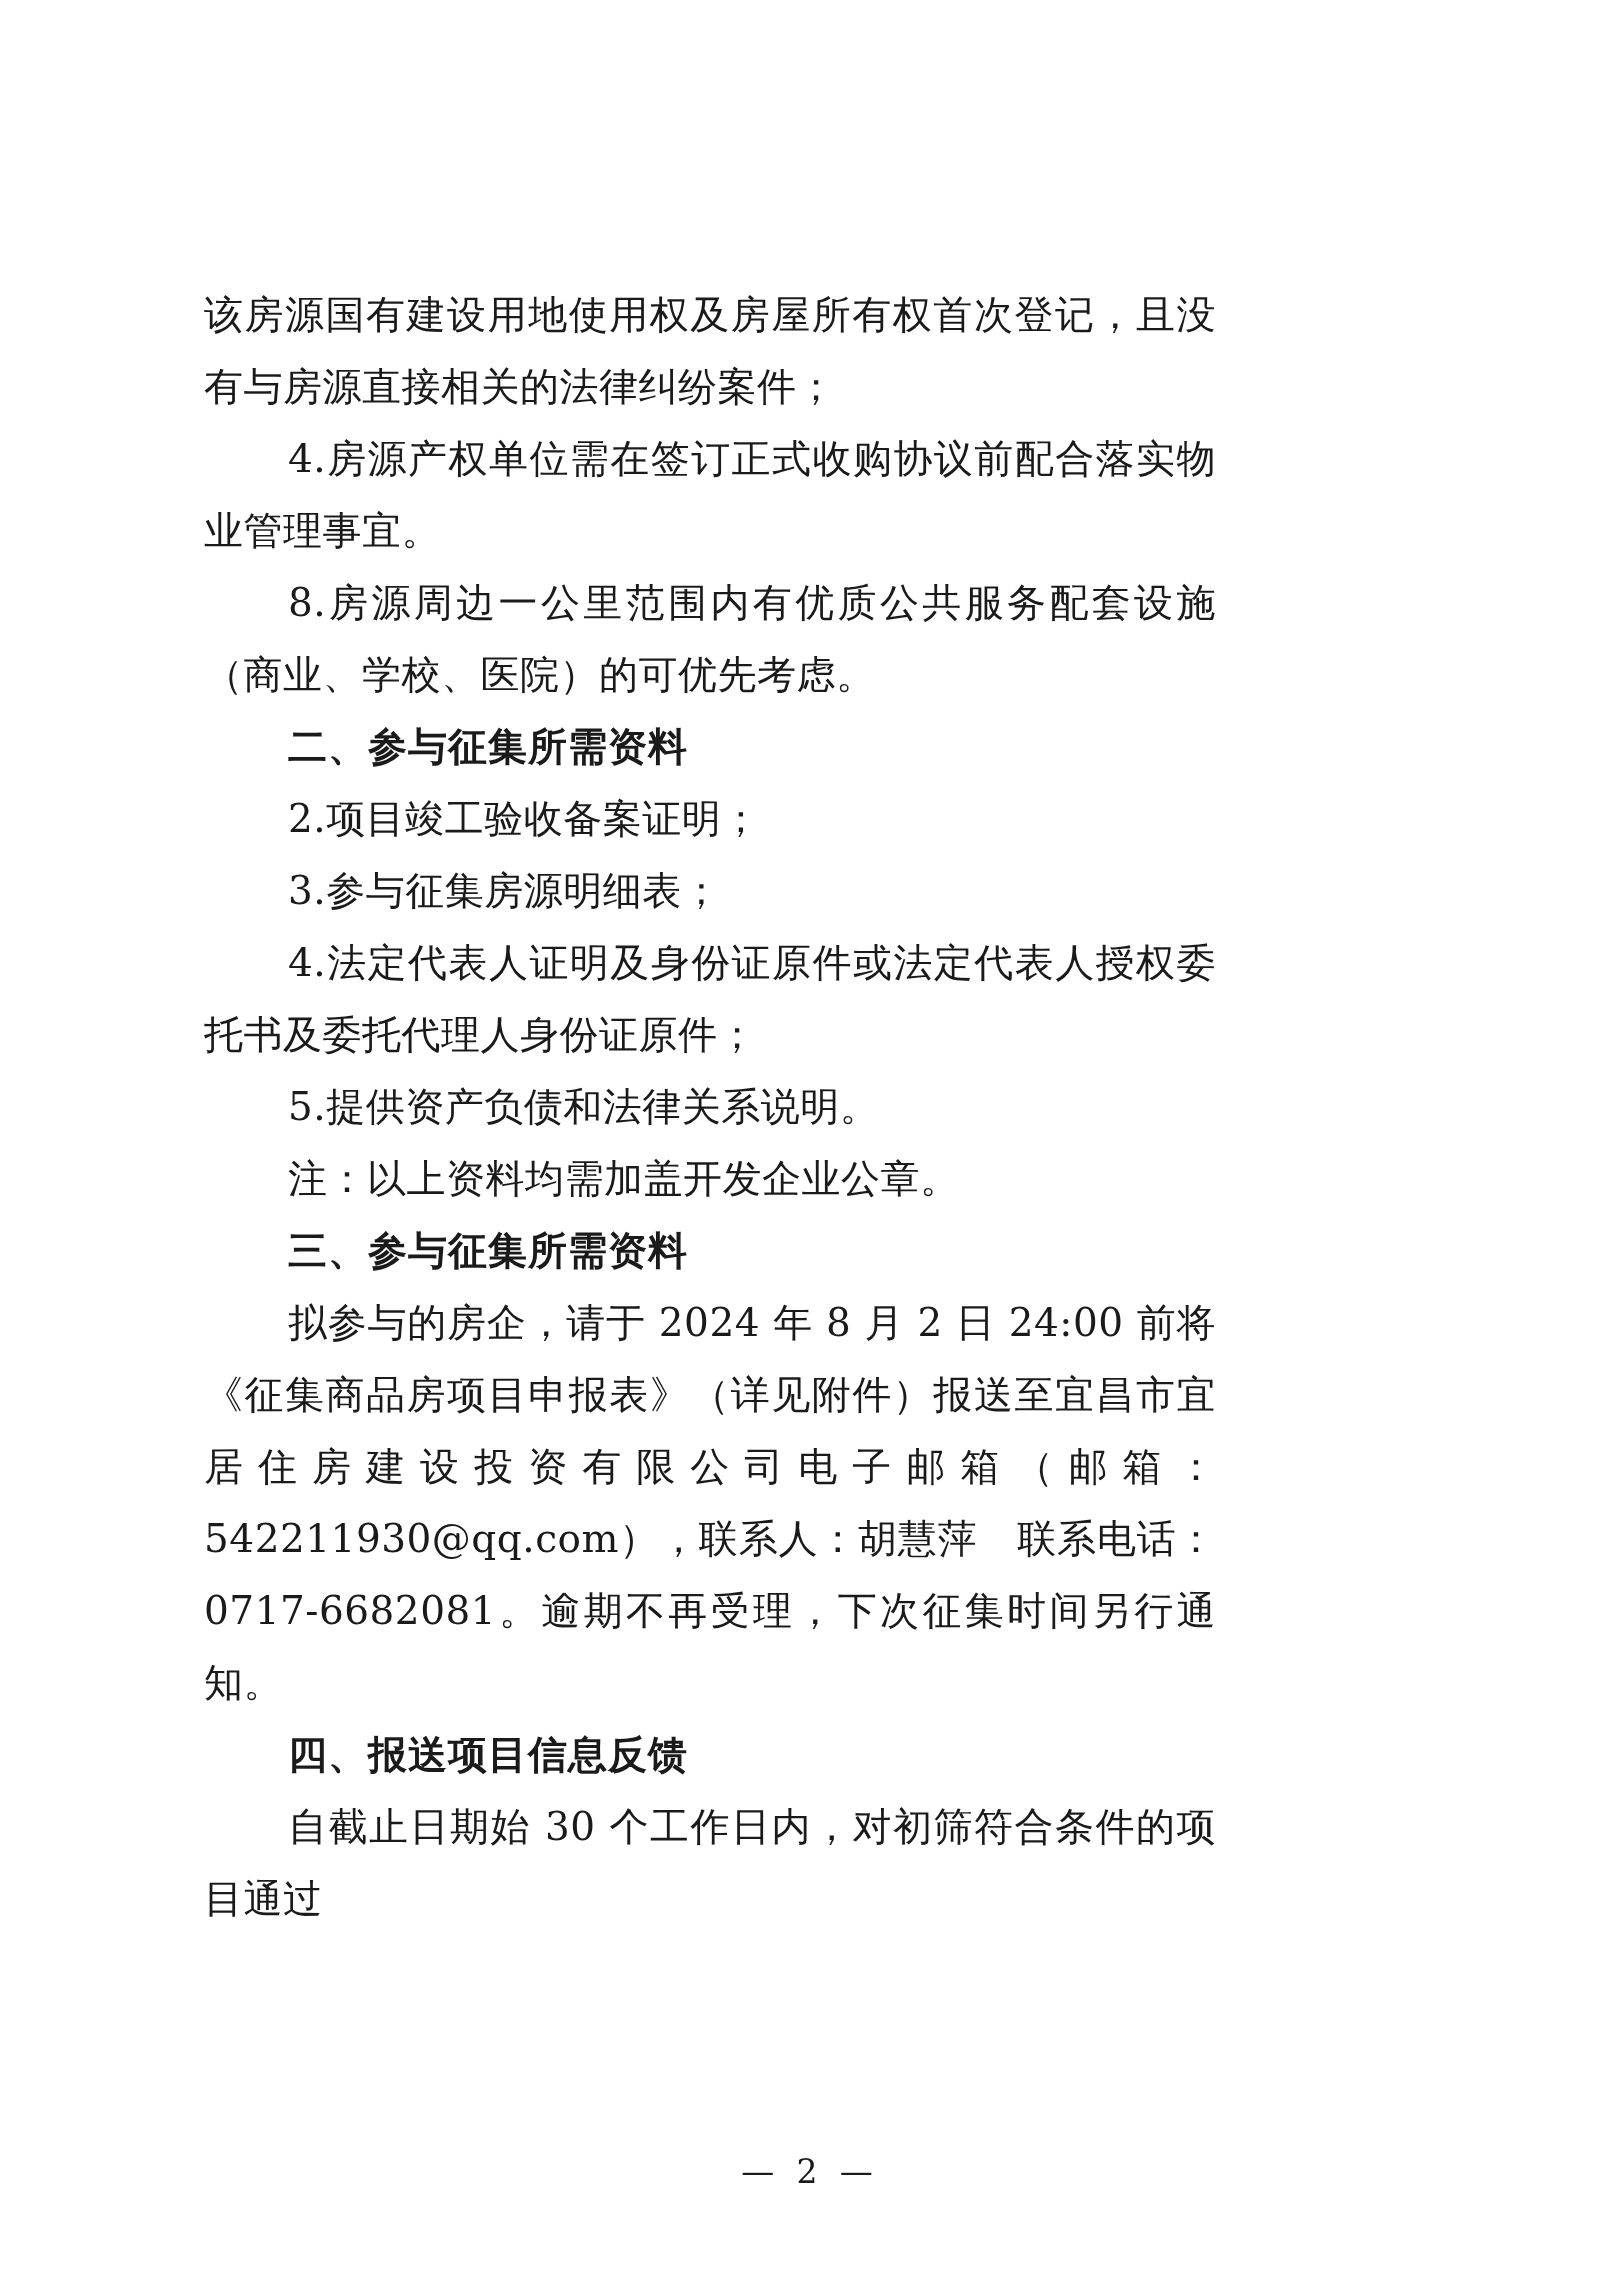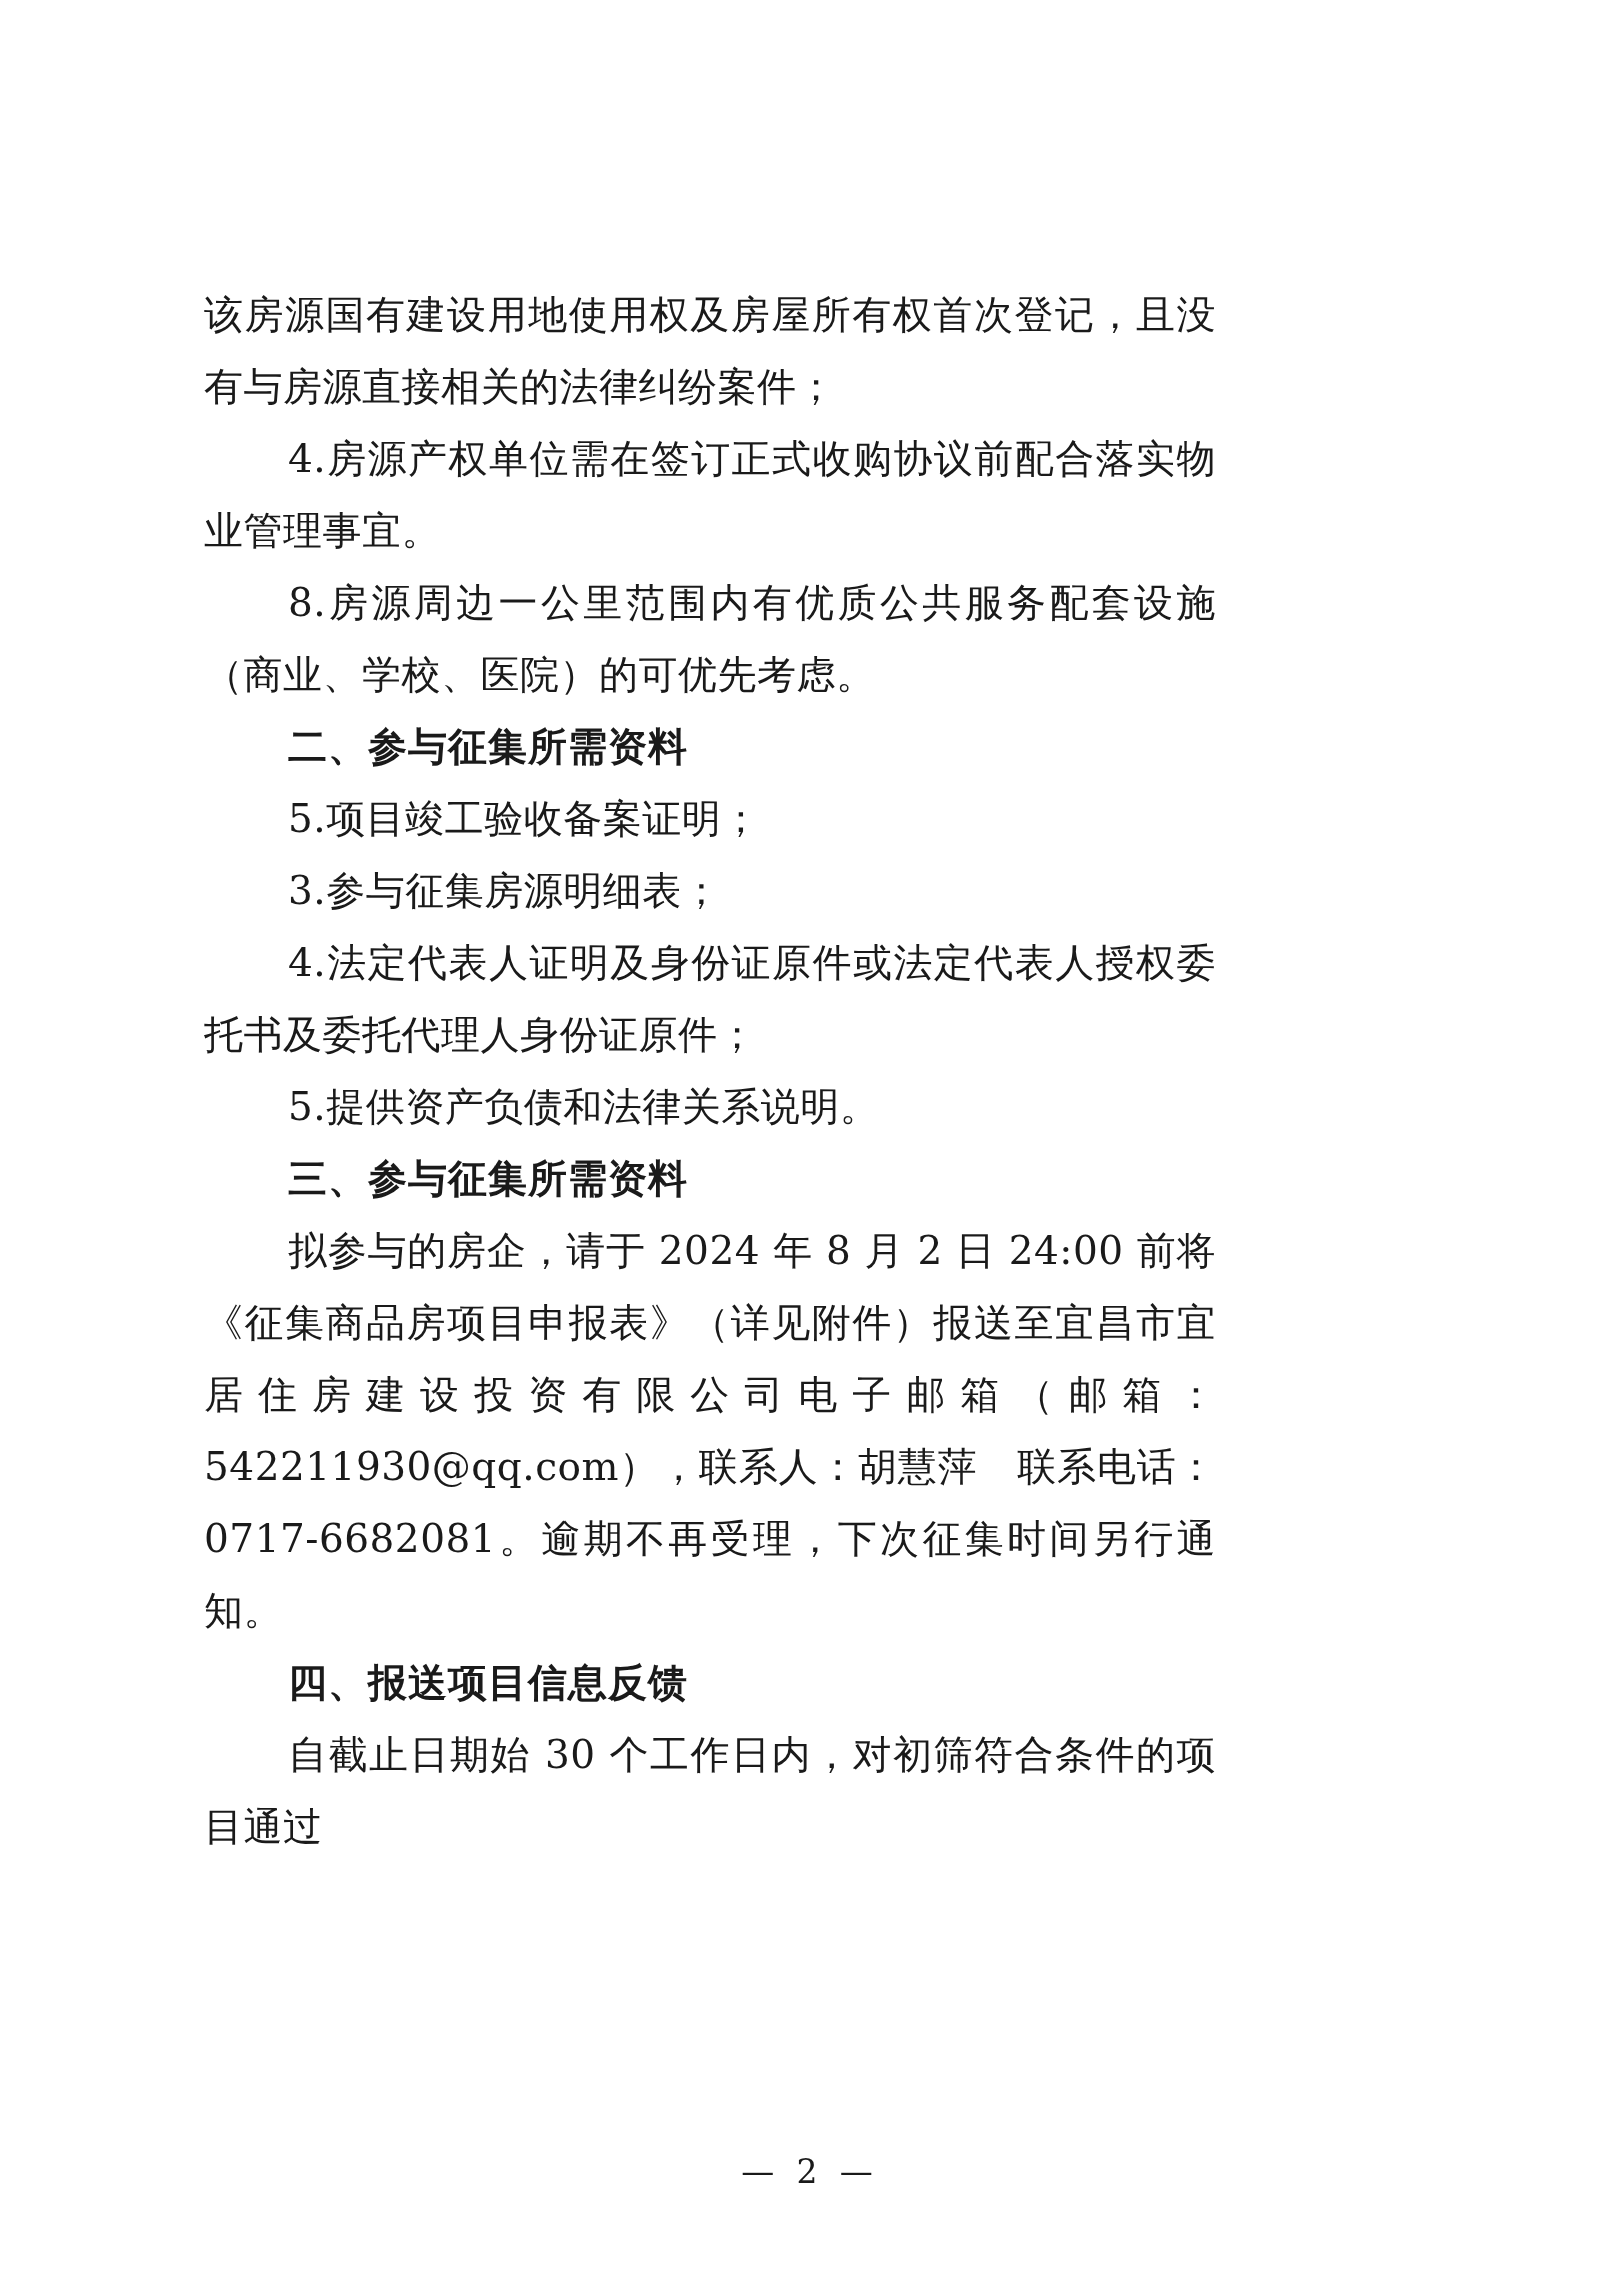--- a/index.html
+++ b/index.html
@@ -67,28 +67,29 @@
 
     <p class="noindent">该房源国有建设用地使用权及房屋所有权首次登记，且没有与房源直接相关的法律纠纷案件；</p>
 
     <p class="indent">4.房源产权单位需在签订正式收购协议前配合落实物业管理事宜。</p>
 
     <p class="indent">8.房源周边一公里范围内有优质公共服务配套设施（商业、学校、医院）的可优先考虑。</p>
 
     <p class="heading">二、参与征集所需资料</p>
 
 
-    <p class="indent">5.项目竣工验收备案证明；</p>
+    <p class="indent">2.项目竣工验收备案证明；</p>
 
     <p class="indent">3.参与征集房源明细表；</p>
 
     <p class="indent">4.法定代表人证明及身份证原件或法定代表人授权委托书及委托代理人身份证原件；</p>
 
     <p class="indent">5.提供资产负债和法律关系说明。</p>
 
+    <p class="indent">注：以上资料均需加盖开发企业公章。</p>
 
     <p class="heading">三、参与征集所需资料</p>
 
     <p class="indent">拟参与的房企，请于 2024 年 8 月 2 日 24:00 前将《征集商品房项目申报表》（详见附件）报送至宜昌市宜居住房建设投资有限公司电子邮箱（邮箱：542211930@qq.com），联系人：胡慧萍　联系电话：0717-6682081。逾期不再受理，下次征集时间另行通知。</p>
 
     <p class="heading">四、报送项目信息反馈</p>
 
     <p class="indent">自截止日期始 30 个工作日内，对初筛符合条件的项目通过</p>
 
   </div>

